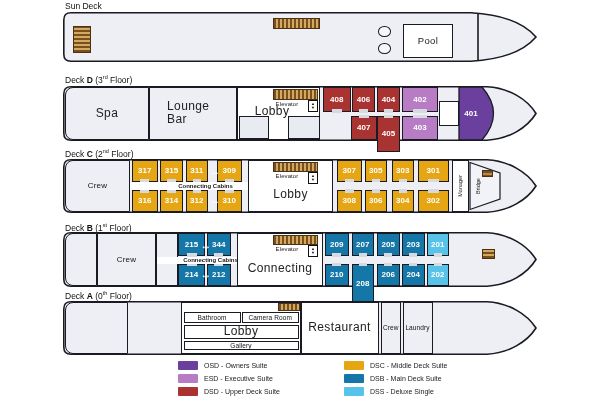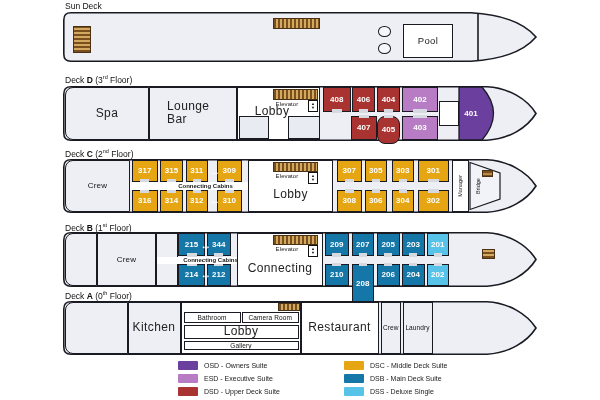--- a/index.html
+++ b/index.html
@@ -84,21 +84,21 @@
     <div class="txt xs" style="left:205px;top:14.5px;width:38px">Elevator</div>
     <div class="elev" style="left:245px;top:14px">
         <span>▲</span>
         <span>▼</span>
       </div>
     <div class="cab dt-b" style="left: 260px; top: 1.2px; width: 27.5px; height: 25px; background-color: rgb(169, 51, 48);">408</div>
     <div class="cab dt-b" style="left: 289px; top: 1.2px; width: 23px; height: 25px; background-color: rgb(169, 51, 48);">406</div>
     <div class="cab dt-b" style="left: 314px; top: 1.2px; width: 23px; height: 25px; background-color: rgb(169, 51, 48);">404</div>
     <div class="cab dt-b" style="left: 339px; top: 1.2px; width: 36px; height: 25px; background-color: rgb(183, 124, 196);">402</div>
     <div class="cab dt-t" style="left: 287.5px; top: 29.5px; width: 26.5px; height: 24.3px; background-color: rgb(169, 51, 48);">407</div>
-    <div class="cab dt-t" style="left: 314px; top: 29.5px; width: 23px; height: 28px; background-color: rgb(169, 51, 48); border-radius: 8px;">405</div>
+    <div class="cab dt-t" style="left: 314px; top: 29.5px; width: 23px; height: 36px; background-color: rgb(169, 51, 48);">405</div>
     <div class="cab dt-t" style="left: 339px; top: 29.5px; width: 36px; height: 24.3px; background-color: rgb(183, 124, 196);">403</div>
     <div class="sq" style="left:375.5px;top:15px;width:20px;height:25px"></div>
     <div class="cabnum" style="left:397px;top:21px;width:22px;height:12px">401</div>
   </div>
 
   <div class="dlabel" style="top:149px"><span>Deck </span><b>C</b><span> (2</span><sup>nd</sup><span> Floor)</span></div>
   <div class="deck" style="top:159px;height:54px">
     <svg class="hullsvg" width="476" height="54" viewBox="0 0 476 54">
       <path d="M8,0.8 L424,0.8 C446,2 464,13 473,27 C464,41 446,52 424,53.2 L8,53.2 C3,53.2 0.8,51 0.8,46 L0.8,8 C0.8,3 3,0.8 8,0.8 Z" fill="#edeff5" stroke="#1a1a22" stroke-width="1.6"></path>
       <path d="M407,3.5 L437,14 L437,40 L407,50.5 Z" fill="#f2f3f8" stroke="#1a1a22" stroke-width="1.2"></path>
@@ -179,23 +179,20 @@
     <div class="cab dt-t" style="left: 364px; top: 31.5px; width: 21.5px; height: 22.5px; background-color: rgb(87, 195, 233);">202</div>
     <div class="stairs h" style="left:419px;top:17px;width:12.5px;height:10px"></div>
   </div>
 
   <div class="dlabel" style="top:291px"><span>Deck </span><b>A</b><span> (0</span><sup>th</sup><span> Floor)</span></div>
   <div class="deck" style="top:301px;height:54px">
     <svg class="hullsvg" width="476" height="54" viewBox="0 0 476 54">
       <path d="M8,0.8 L424,0.8 C446,2 464,13 473,27 C464,41 446,52 424,53.2 L8,53.2 C3,53.2 0.8,51 0.8,46 L0.8,8 C0.8,3 3,0.8 8,0.8 Z" fill="#edeff5" stroke="#1a1a22" stroke-width="1.6"></path>
     </svg>
     <div class="room stern" style="left:2px;top:1.2px;width:62.5px;height:51.5px"></div>
-    <div class="room" style="left:64.5px;top:1.2px;width:53px;height:51.5px">
-      <span class="rlabel">Kitchen</span>
-    </div>
     <div class="room white" style="left:117.5px;top:1.2px;width:120px;height:51.5px"></div>
     <div class="room white" style="left:120.5px;top:10.5px;width:57px;height:11px;border-width:1.2px">
       <span class="xs2">Bathroom</span>
     </div>
     <div class="room white" style="left:179px;top:10.5px;width:56.5px;height:11px;border-width:1.2px">
       <span class="xs2">Camera Room</span>
     </div>
     <div class="room white" style="left:120.5px;top:23.5px;width:115px;height:14px;border-width:1.2px">
       <span class="rlabel">Lobby</span>
     </div>

